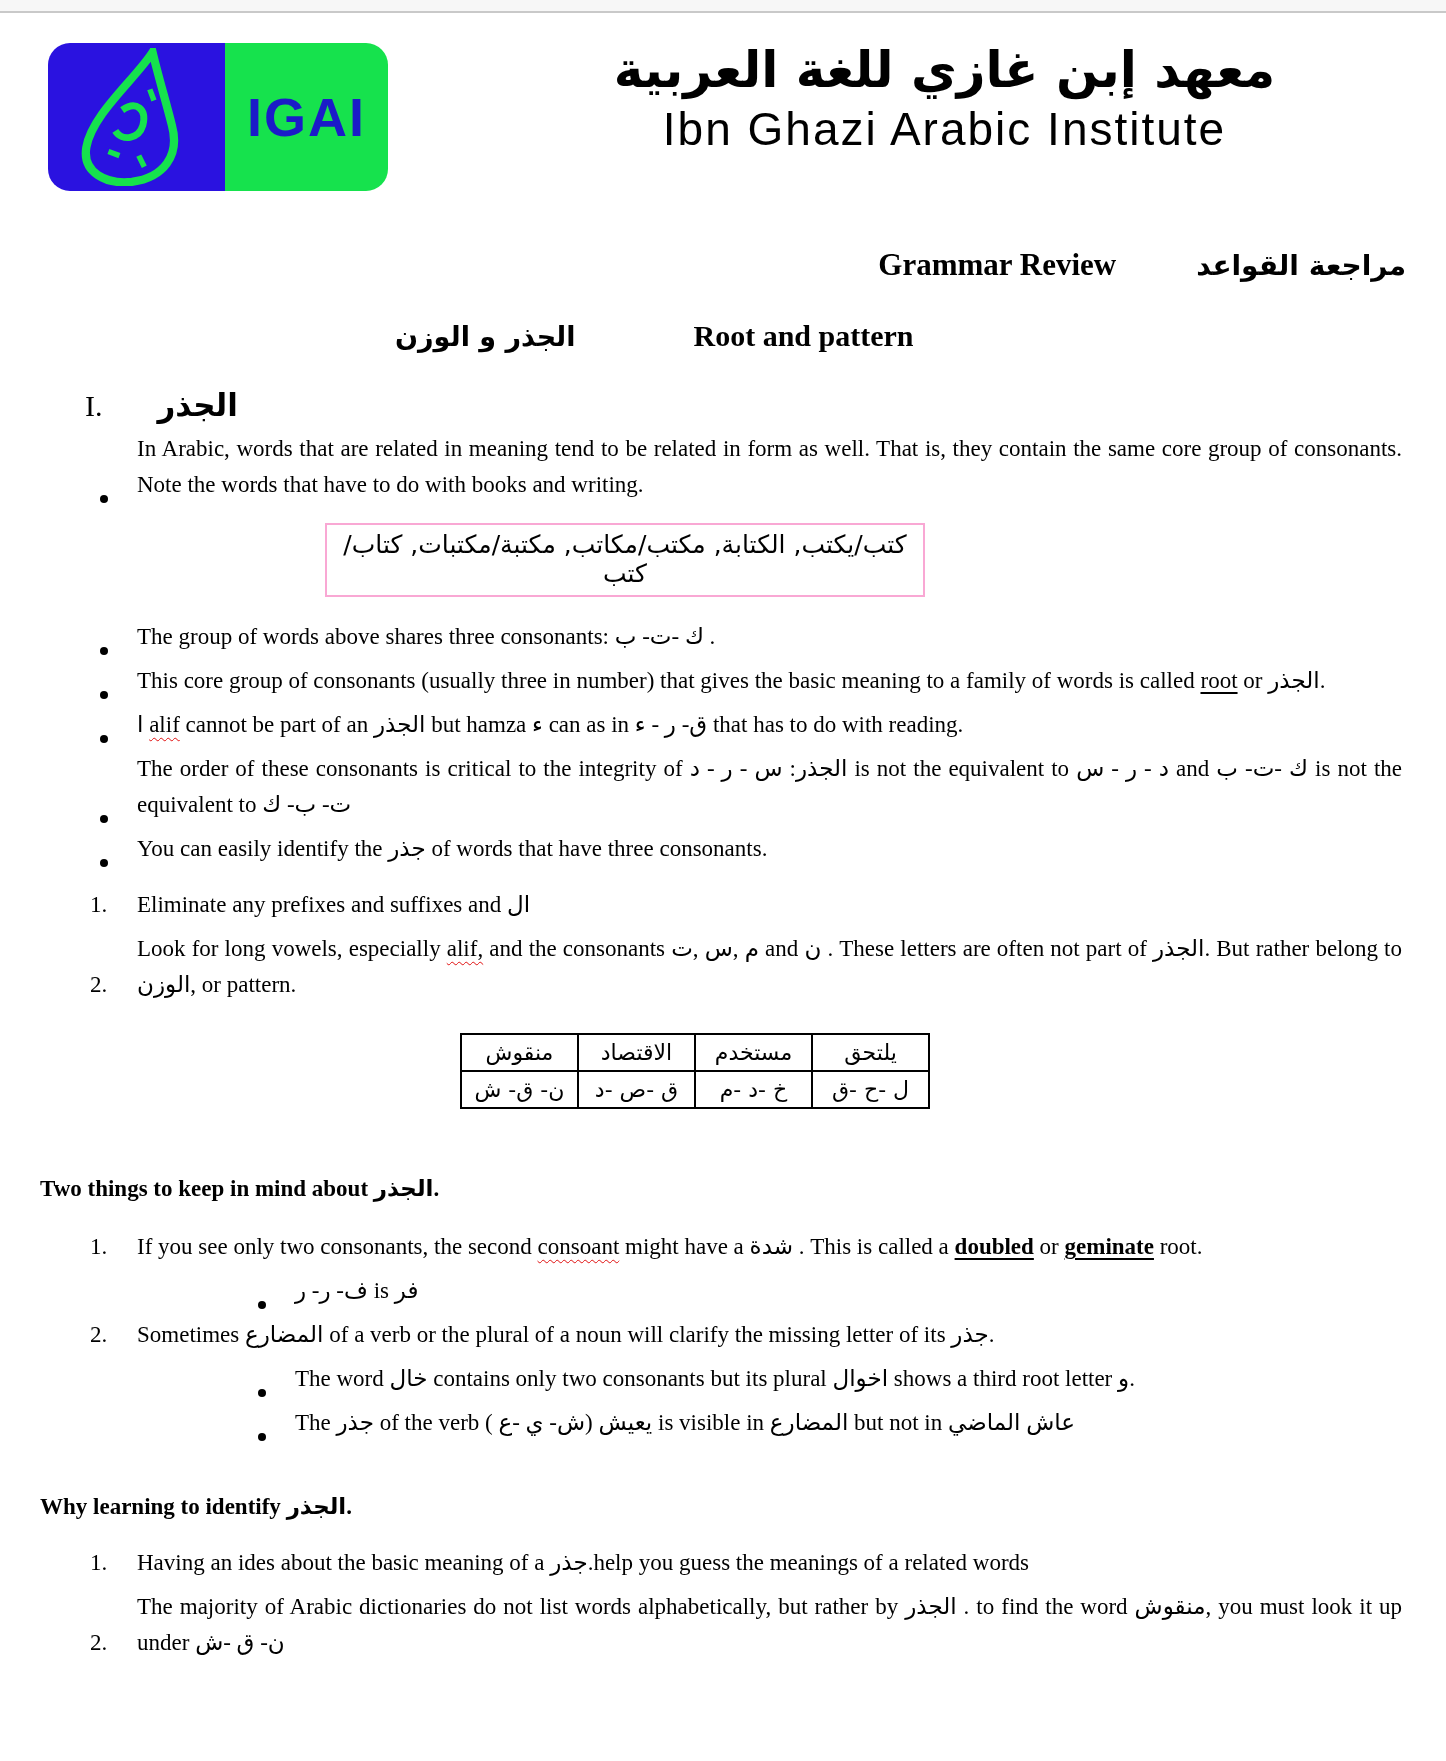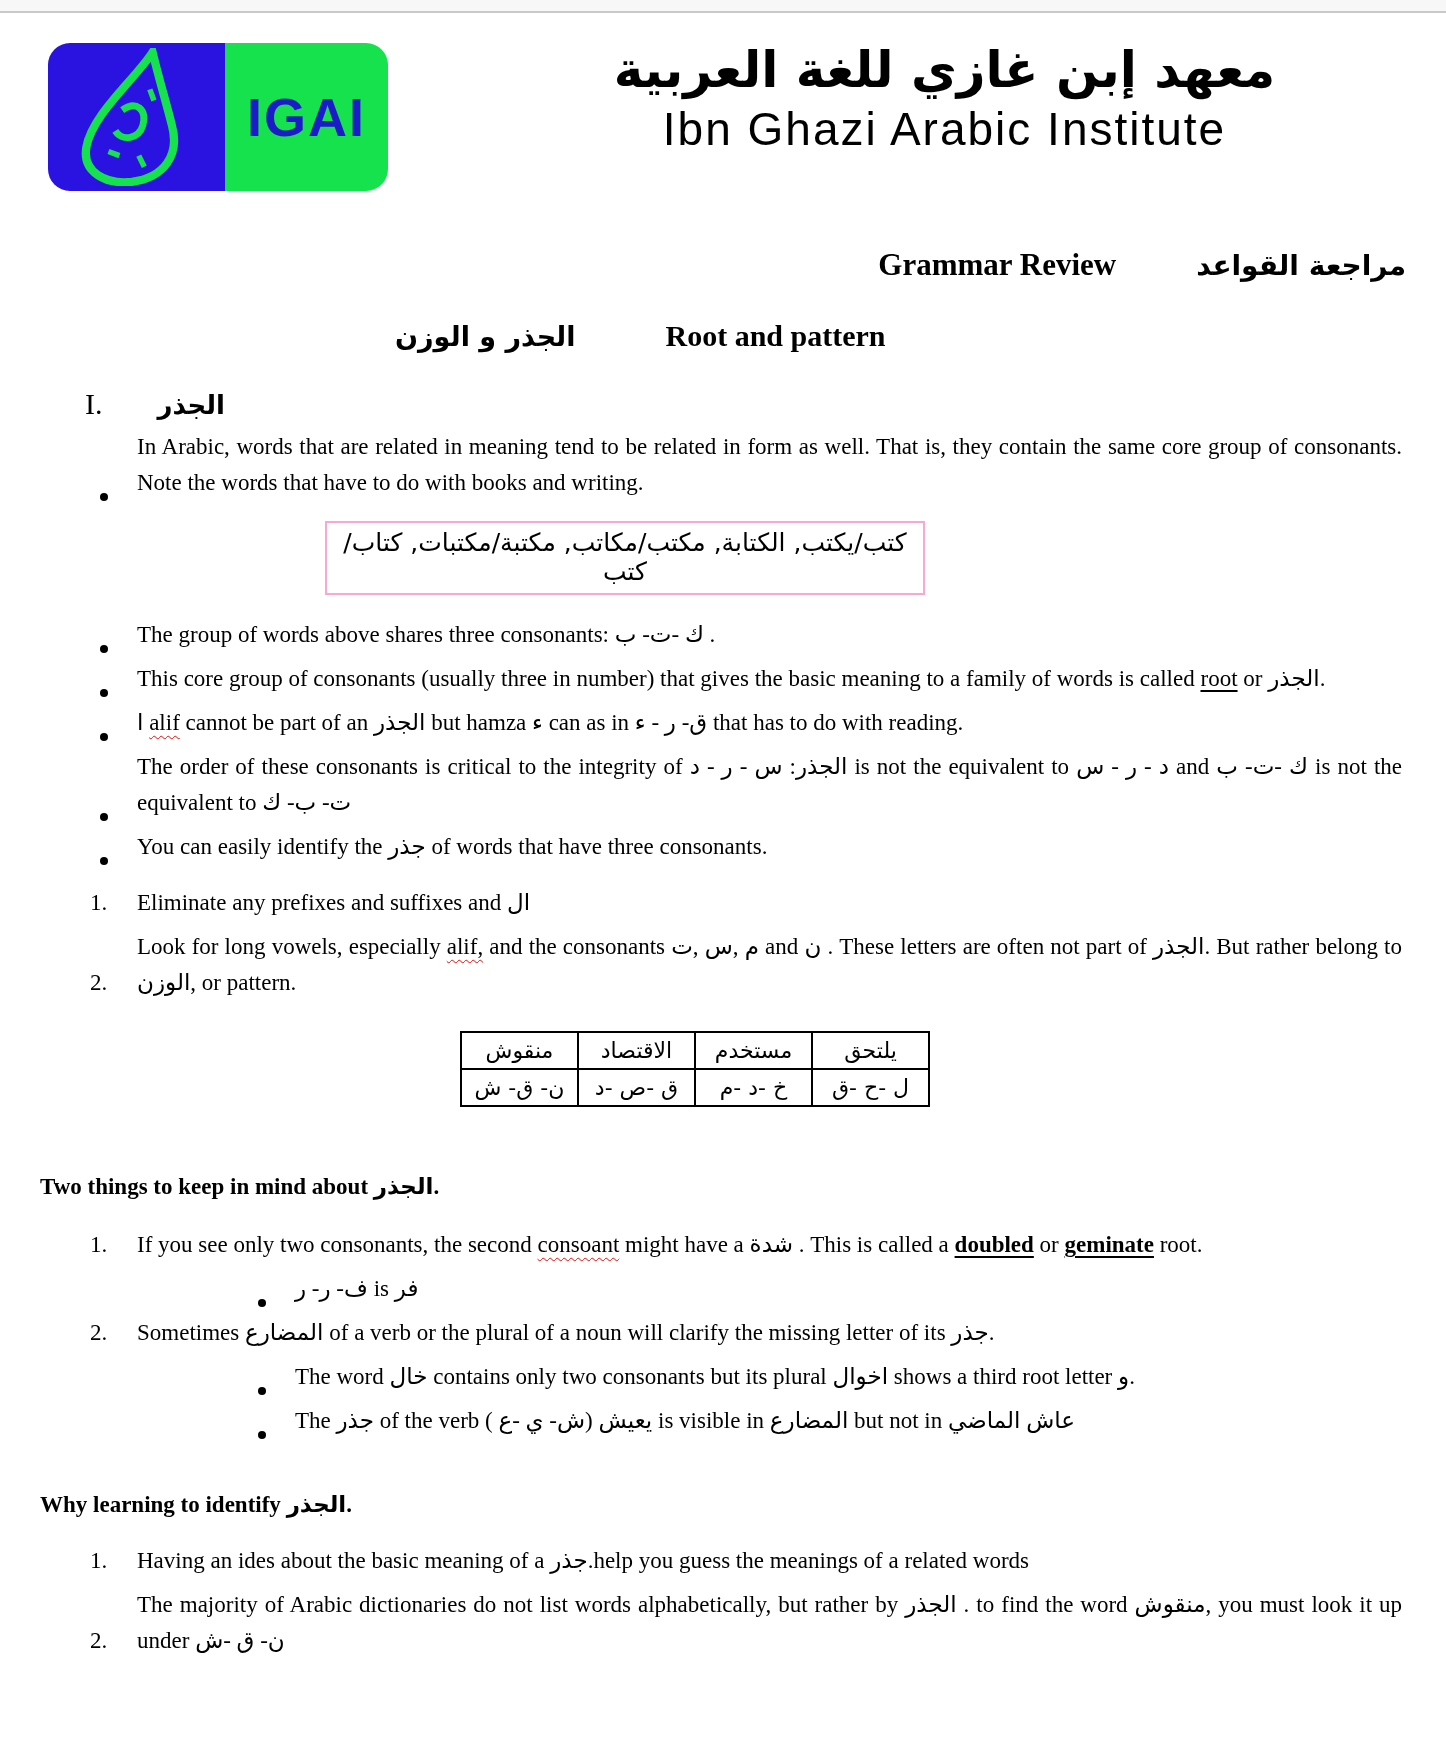--- a/index.html
+++ b/index.html
@@ -26,26 +26,26 @@
   .inst-names{flex:1;text-align:center;padding-left:120px;}
   .inst-ar{font-family:"DejaVu Sans",sans-serif;font-weight:bold;font-size:50px;line-height:1.1;}
   .inst-en{font-family:"Liberation Sans",sans-serif;font-size:46px;letter-spacing:2px;margin-top:4px;}
 
   
   .title-row1{margin-top:56px;display:flex;align-items:baseline;justify-content:flex-end;}
   .t-en{font-weight:bold;font-size:31px;margin-left:330px;}
   .t-ar{font-family:"DejaVu Sans",sans-serif;font-weight:bold;font-size:28px;margin-left:80px;}
   .title-row2{margin-top:36px;display:flex;align-items:baseline;}
   .t-ar2{font-family:"DejaVu Sans",sans-serif;font-weight:bold;font-size:27px;margin-left:355px;}
-  .t-en2{font-weight:bold;font-size:30px;margin-left:90px;}
+  .t-en2{font-weight:bold;font-size:30px;margin-left:118px;}
 
   
   .sec1-head{margin-top:34px;display:flex;align-items:baseline;}
   .numeral{font-size:30px;margin-left:45px;}
-  .sec1-ar{font-family:"DejaVu Sans",sans-serif;font-weight:bold;font-size:26px;margin-left:55px;}
+  .sec1-ar{font-family:"DejaVu Sans",sans-serif;font-weight:bold;font-size:31px;margin-left:55px;}
 
   
   .li{display:flex;align-items:flex-end;margin-top:8px;}
   .li p{flex:1;line-height:36px;text-align:justify;padding-right:4px;}
   .dot{flex:none;width:8px;height:8px;border-radius:50%;background:#000;margin:14px 29px 0 60px;}
   .num{flex:none;width:36px;margin-left:50px;line-height:36px;}
   .num+p{margin-left:11px;}
   .sub .dot{margin-left:218px;}
   .sub p{text-align:left;}
 

